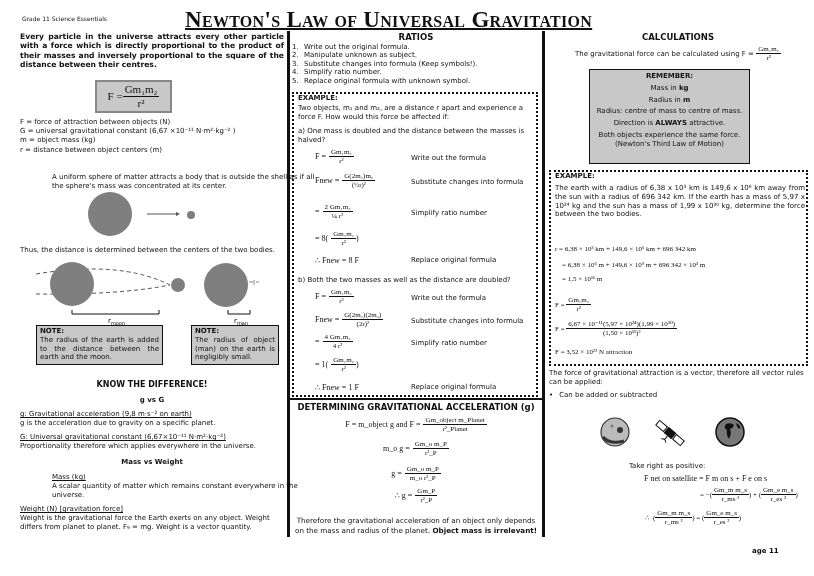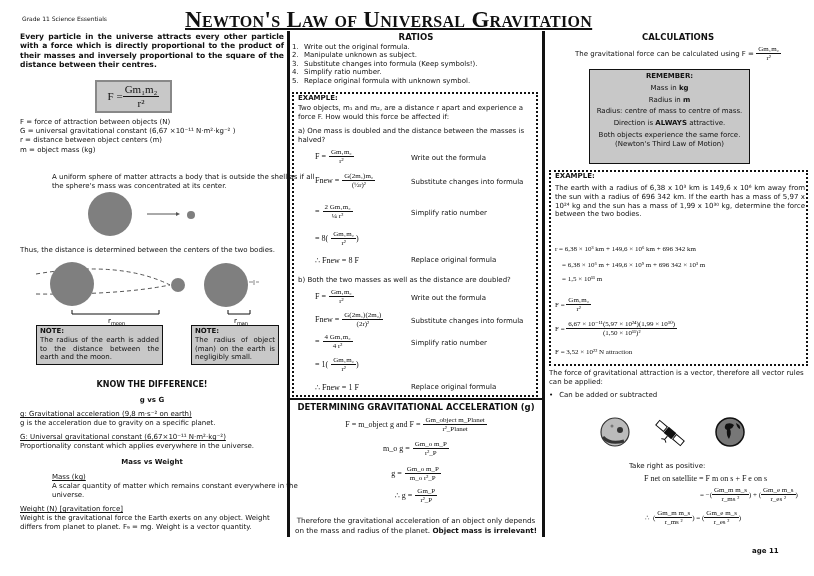--- a/index.html
+++ b/index.html
@@ -86,22 +86,22 @@
 <div class="abs" id="formula-box">
   <span class="serif">F =</span>
   <span class="frac serif">
     <span class="num">Gm₁m₂</span>
     <span class="den">r²</span>
   </span>
 </div>
 <div class="abs" id="defs">
   <div>F  = force of attraction between objects (N)</div>
   <div>G = universal gravitational constant (6,67 ×10⁻¹¹ N·m²·kg⁻² )</div>
+  <div>m = object mass (kg)</div>
   <div>r  = distance between object centers (m)</div>
-  <div>m = object mass (kg)</div>
 </div>
 <div class="abs" id="uniform">A uniform sphere of matter attracts a body that is outside the shell as if all the sphere's mass was concentrated at its center.</div>
 
 <svg class="abs" style="left:20px;top:190px" width="264" height="140">
   <circle cx="90" cy="24" r="22" fill="#7f7f7f"></circle>
   <line x1="127" y1="24" x2="156" y2="24" stroke="#555" stroke-width="1"></line>
   <polygon points="156,22 160,24 156,26" fill="#555"></polygon>
   <circle cx="171" cy="25" r="4" fill="#7f7f7f"></circle>
 
   <path d="M16 84 Q100 70 150 95" stroke="#555" stroke-dasharray="4,3" fill="none"></path>
@@ -128,21 +128,21 @@
 </div>
 
 <div class="abs b c" id="know">KNOW THE DIFFERENCE!</div>
 <div class="abs b c" id="gvsg">g vs G</div>
 <div class="abs lt" id="g1">
   <div class="u">g: Gravitational acceleration (9,8 m·s⁻² on earth)</div>
   <div>g is the acceleration due to gravity on a specific planet.</div>
 </div>
 <div class="abs lt" id="g2">
   <div class="u">G: Universal gravitational constant (6,67×10⁻¹¹ N·m²·kg⁻²)</div>
-  <div>Proportionality constant which applies everywhere in the universe.</div>
+  <div>Proportionality therefore which applies everywhere in the universe.</div>
 </div>
 <div class="abs b c" id="mvw">Mass vs Weight</div>
 <div class="abs lt" id="mass">
   <div class="u">Mass (kg)</div>
   <div>A scalar quantity of matter which remains constant everywhere in the universe.</div>
 </div>
 <div class="abs lt" id="weight">
   <div class="u">Weight (N) [gravitation force]</div>
   <div>Weight is the gravitational force the Earth exerts on any object. Weight differs from planet to planet. F₉ = mg. Weight is a vector quantity.</div>
 </div>

